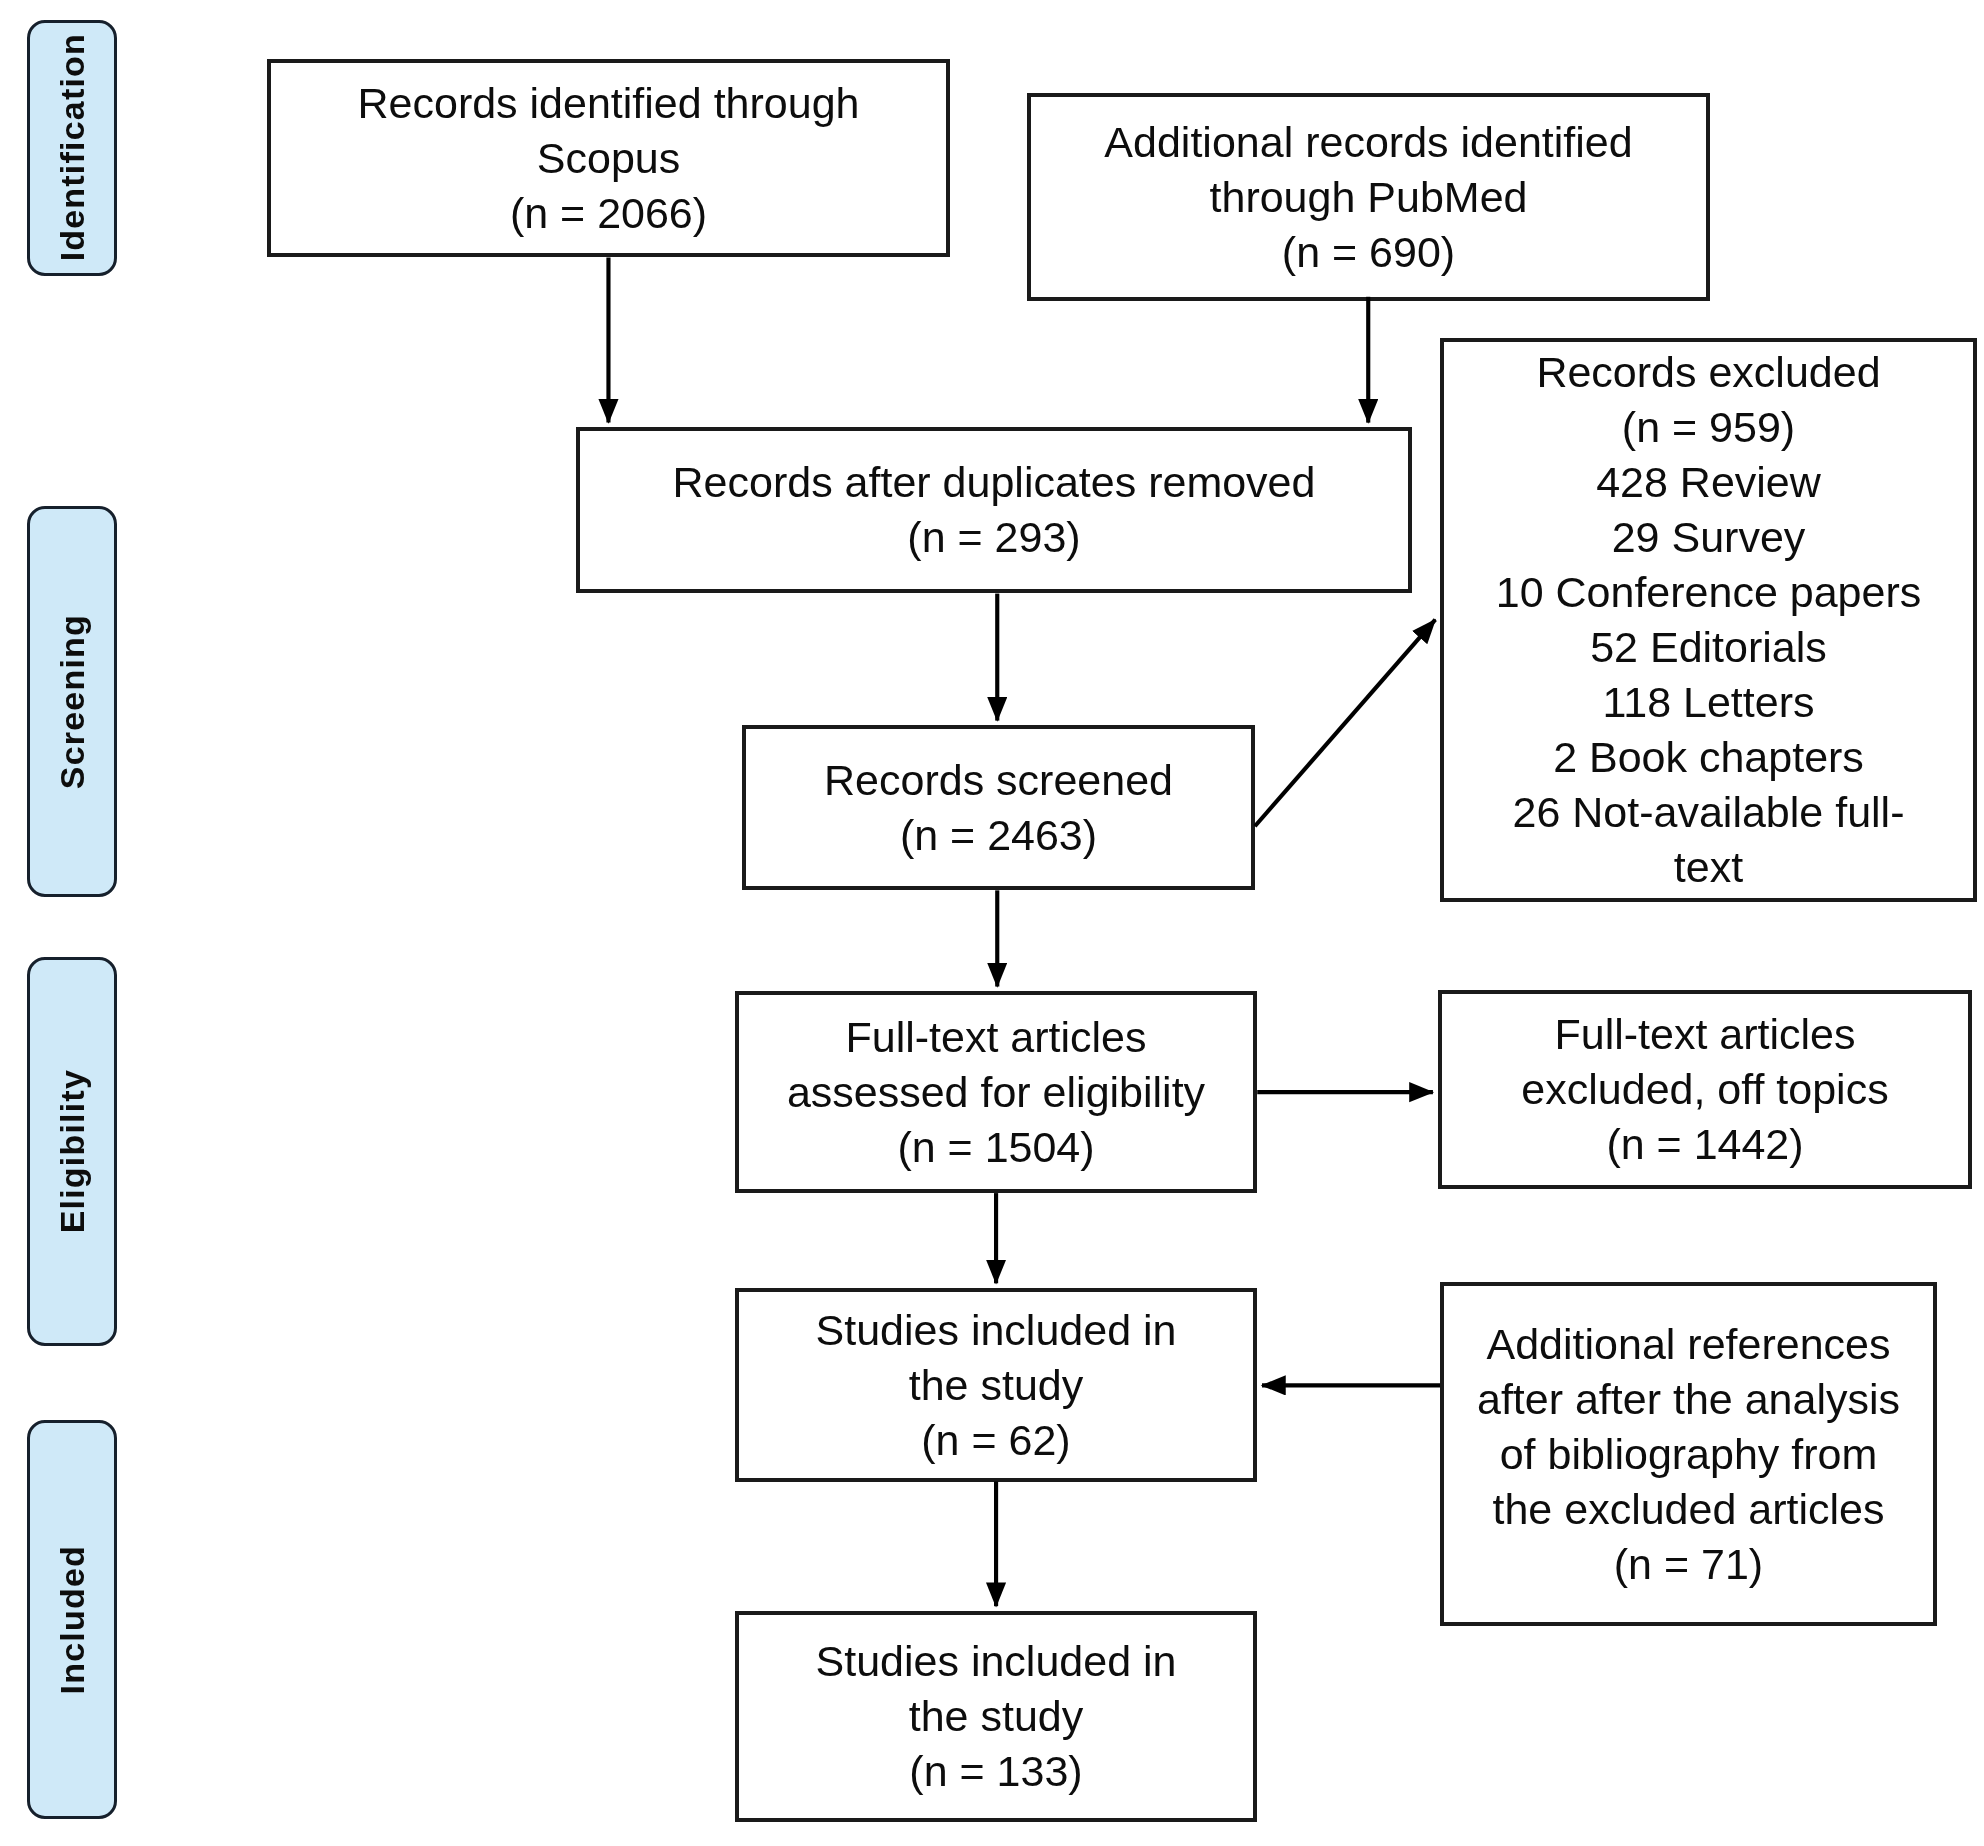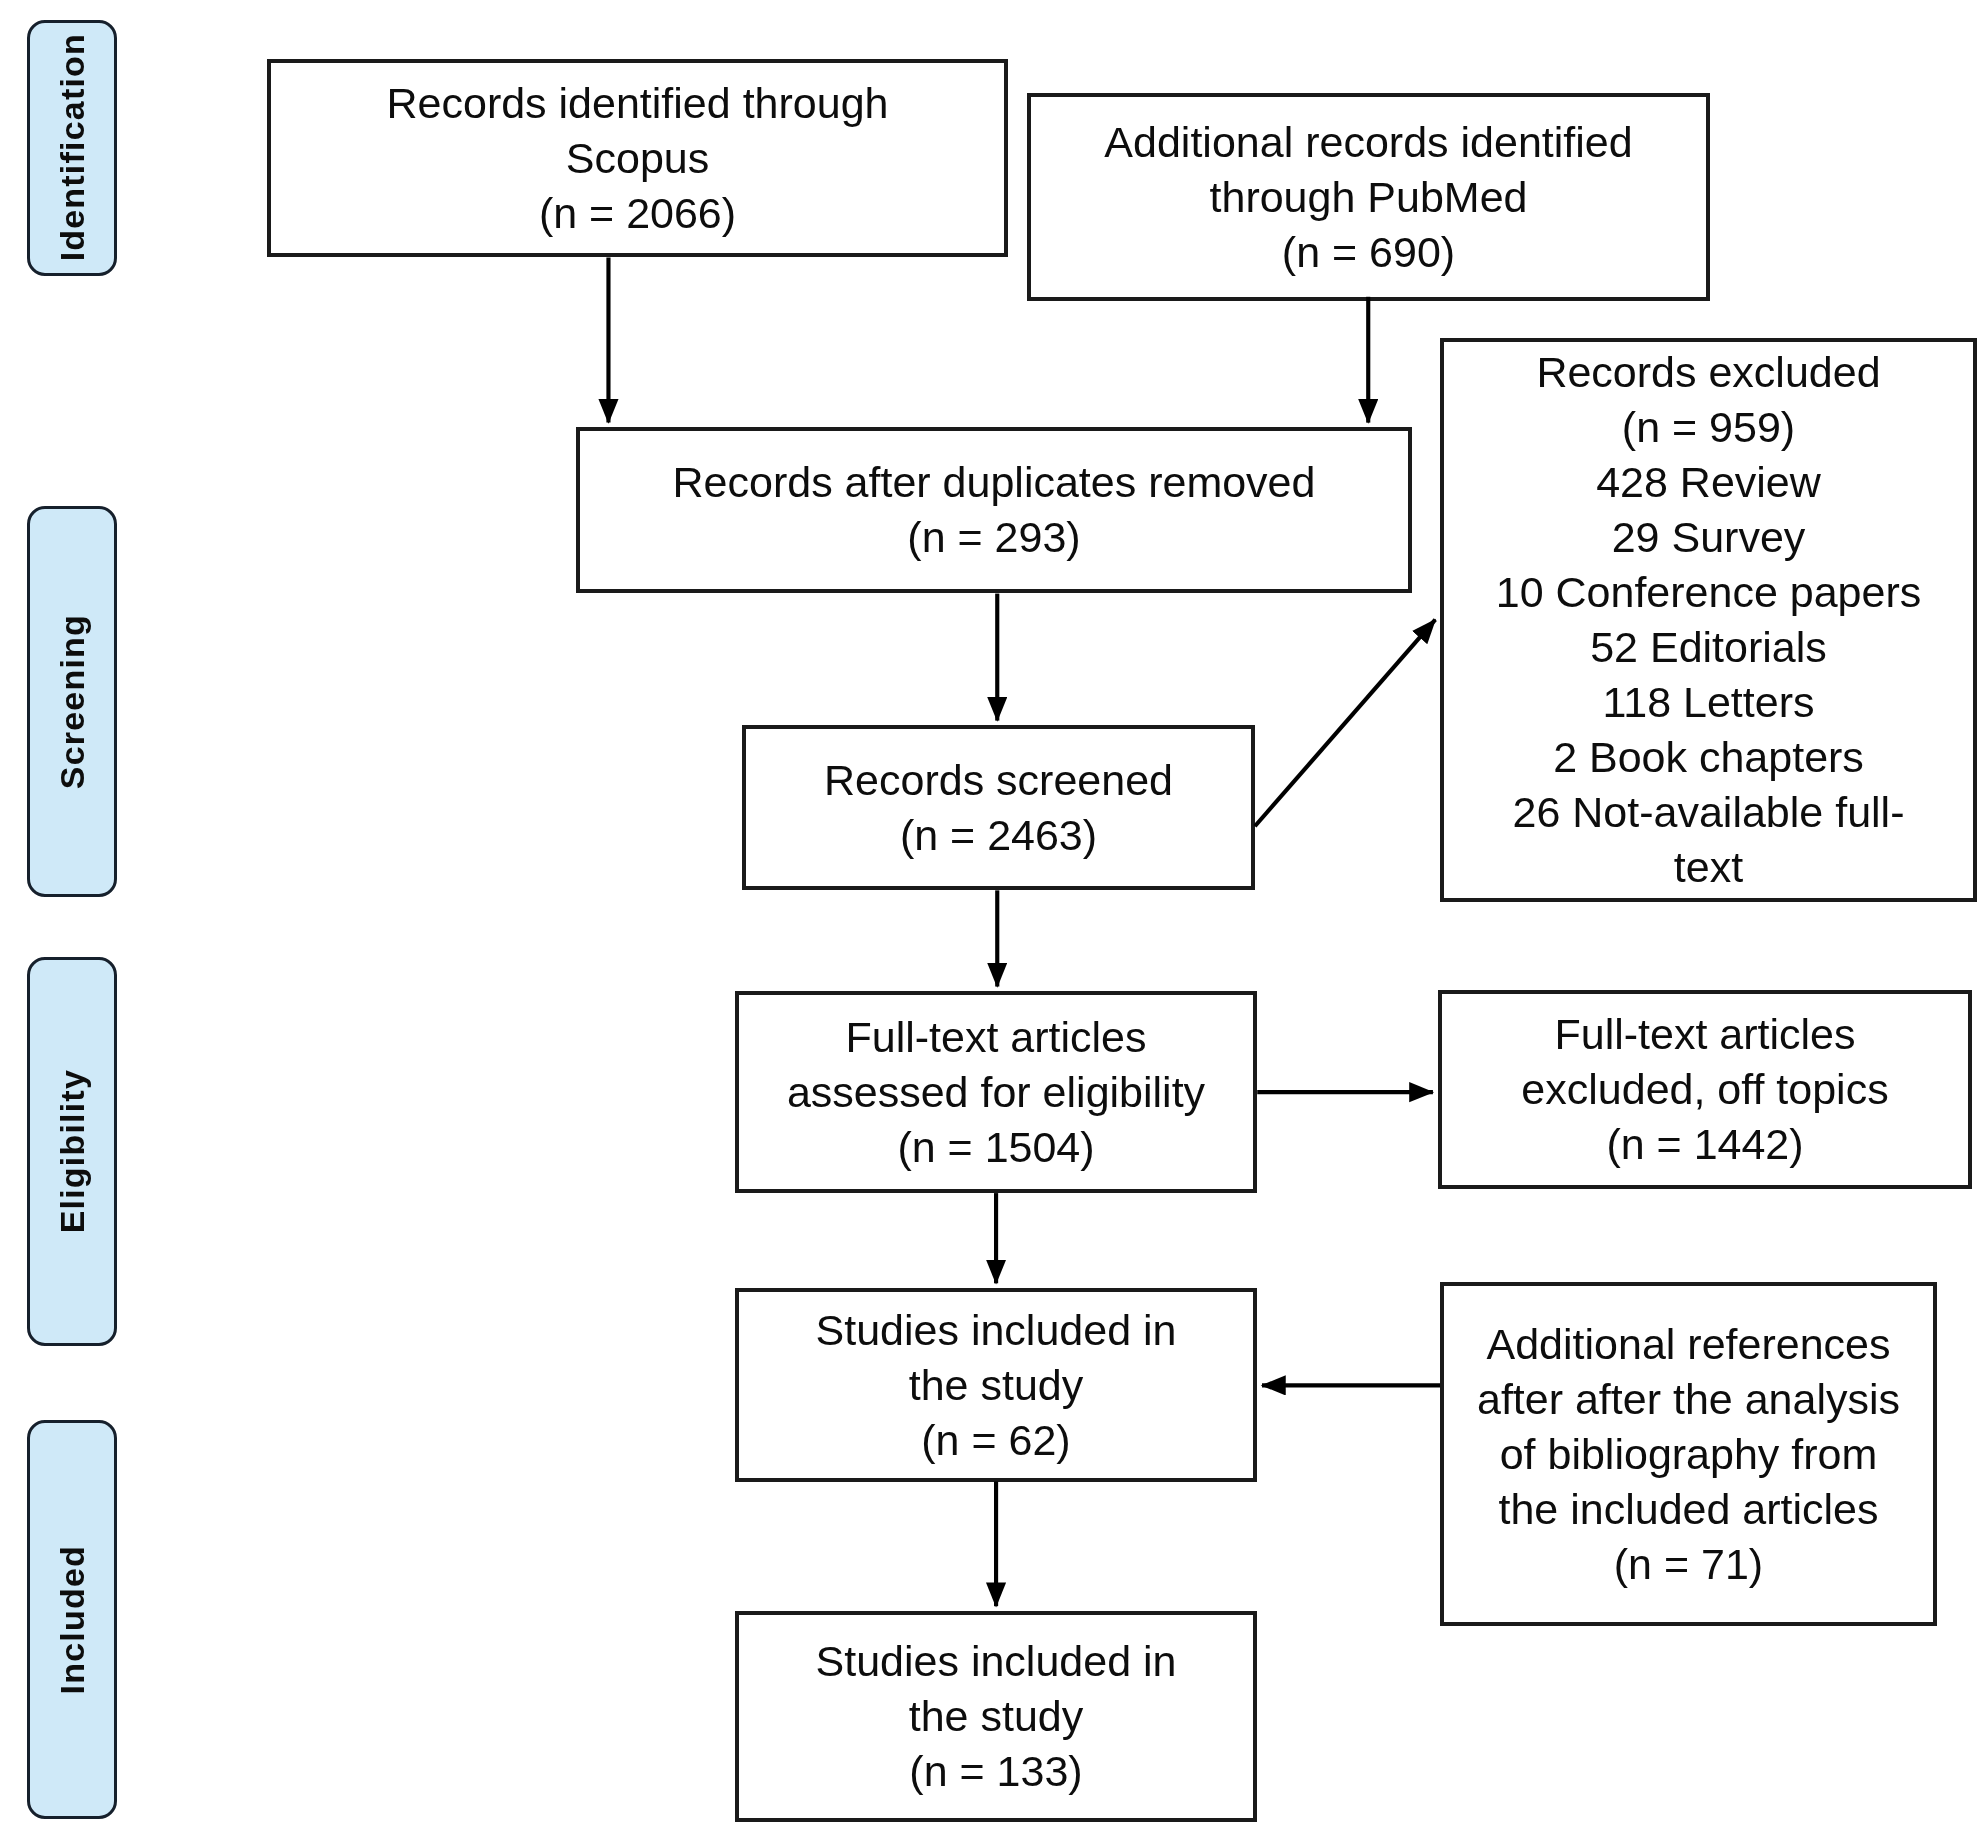--- a/index.html
+++ b/index.html
@@ -25,21 +25,21 @@
     flex-direction: column;
     align-items: center;
     justify-content: center;
     text-align: center;
     color: #0d0d0d;
     font-size: 43px;
     line-height: 55px;
   }
   .node span { display: block; white-space: nowrap; }
 
-  #node-scopus      { left: 267px;  top: 59px;  width: 741px; height: 198px; justify-content: center; }
+  #node-scopus      { left: 267px;  top: 59px;  width: 683px; height: 198px; justify-content: center; }
   #node-pubmed      { left: 1027px; top: 93px;  width: 683px; height: 208px; }
   #node-duplicates  { left: 576px;  top: 427px;  width: 836px; height: 166px; text-align: right; }
   #node-screened    { left: 742px; top: 725px; width: 513px;  height: 165px; }
   #node-excluded    { left: 1440px; top: 338px;  width: 537px;  height: 564px; }
   #node-fulltext    { left: 735px; top: 991px; width: 522px;  height: 202px; }
   #node-ftexcluded  { left: 1438px; top: 990px; width: 534px;  height: 199px; }
   #node-included62  { left: 735px; top: 1288px; width: 522px;  height: 194px; }
   #node-bibliography{ left: 1440px; top: 1282px; width: 497px;  height: 344px; }
   #node-included133 { left: 735px; top: 1611px; width: 522px;  height: 211px; }
 
@@ -148,21 +148,21 @@
   <div class="node" id="node-included62">
     <span>Studies included in</span>
     <span>the study</span>
     <span>(n = 62)</span>
   </div>
 
   <div class="node" id="node-bibliography">
     <span>Additional references</span>
     <span>after after the analysis</span>
     <span>of bibliography from</span>
-    <span>the included articles</span>
+    <span>the excluded articles</span>
     <span>(n = 71)</span>
   </div>
 
   <div class="node" id="node-included133">
     <span>Studies included in</span>
     <span>the study</span>
     <span>(n = 133)</span>
   </div>
 
   <svg id="arrows" xmlns="http://www.w3.org/2000/svg" viewBox="0 0 3344 3110" width="1985" height="1846">

